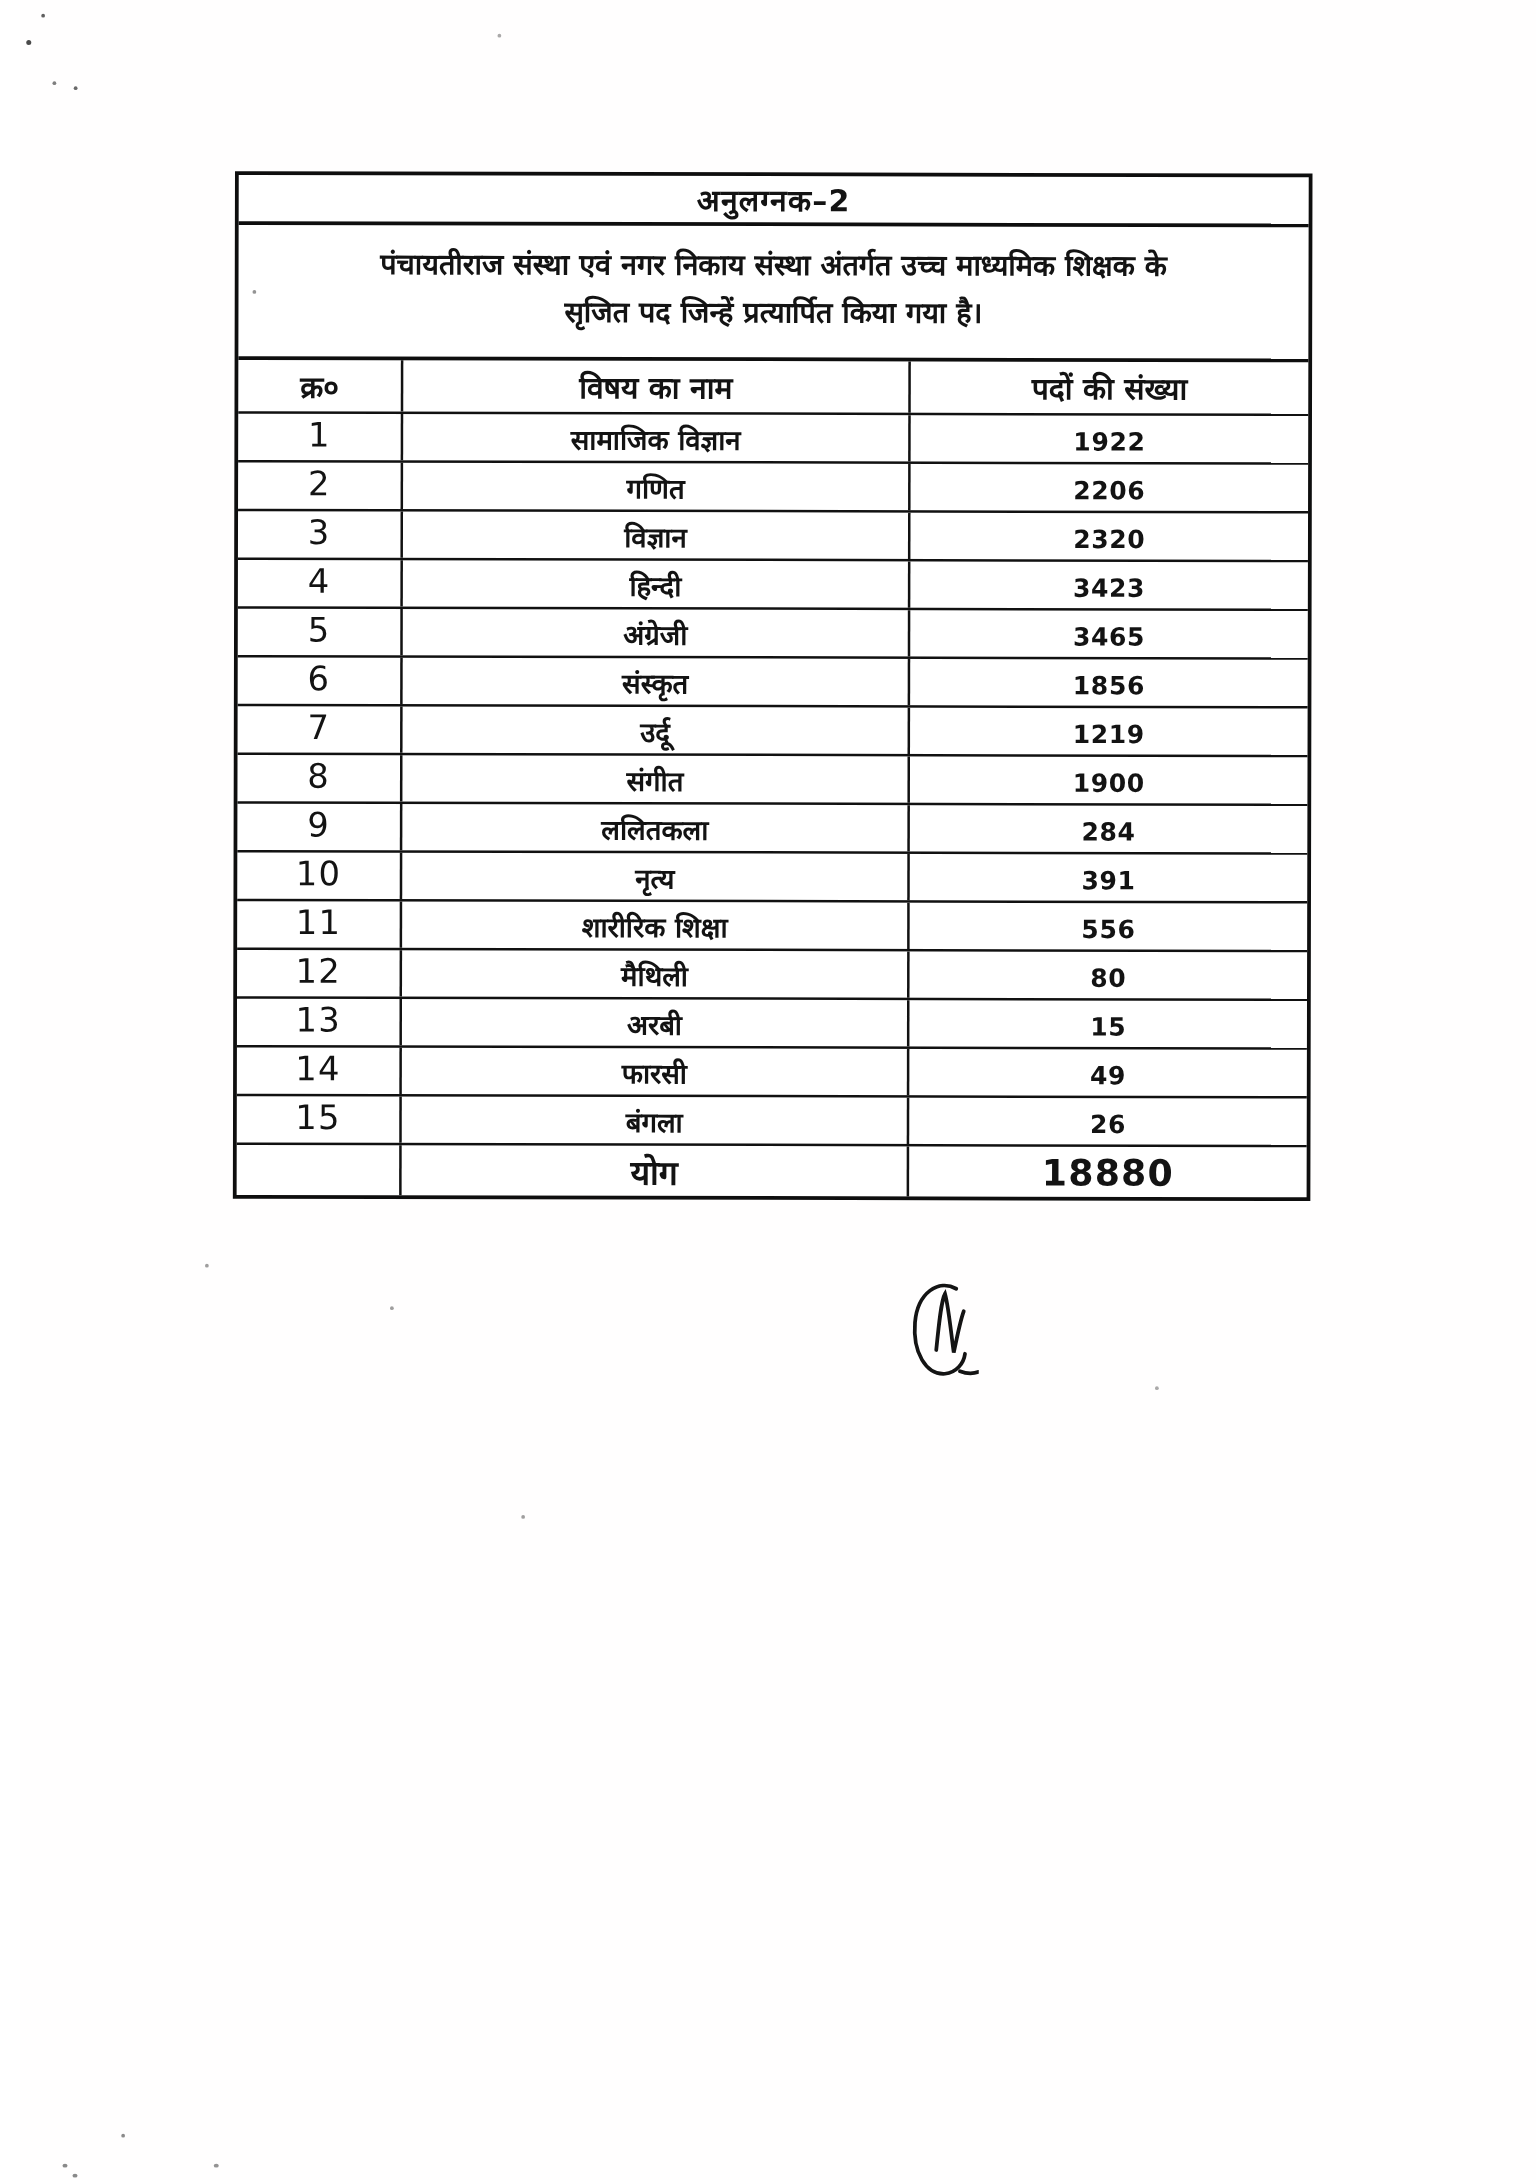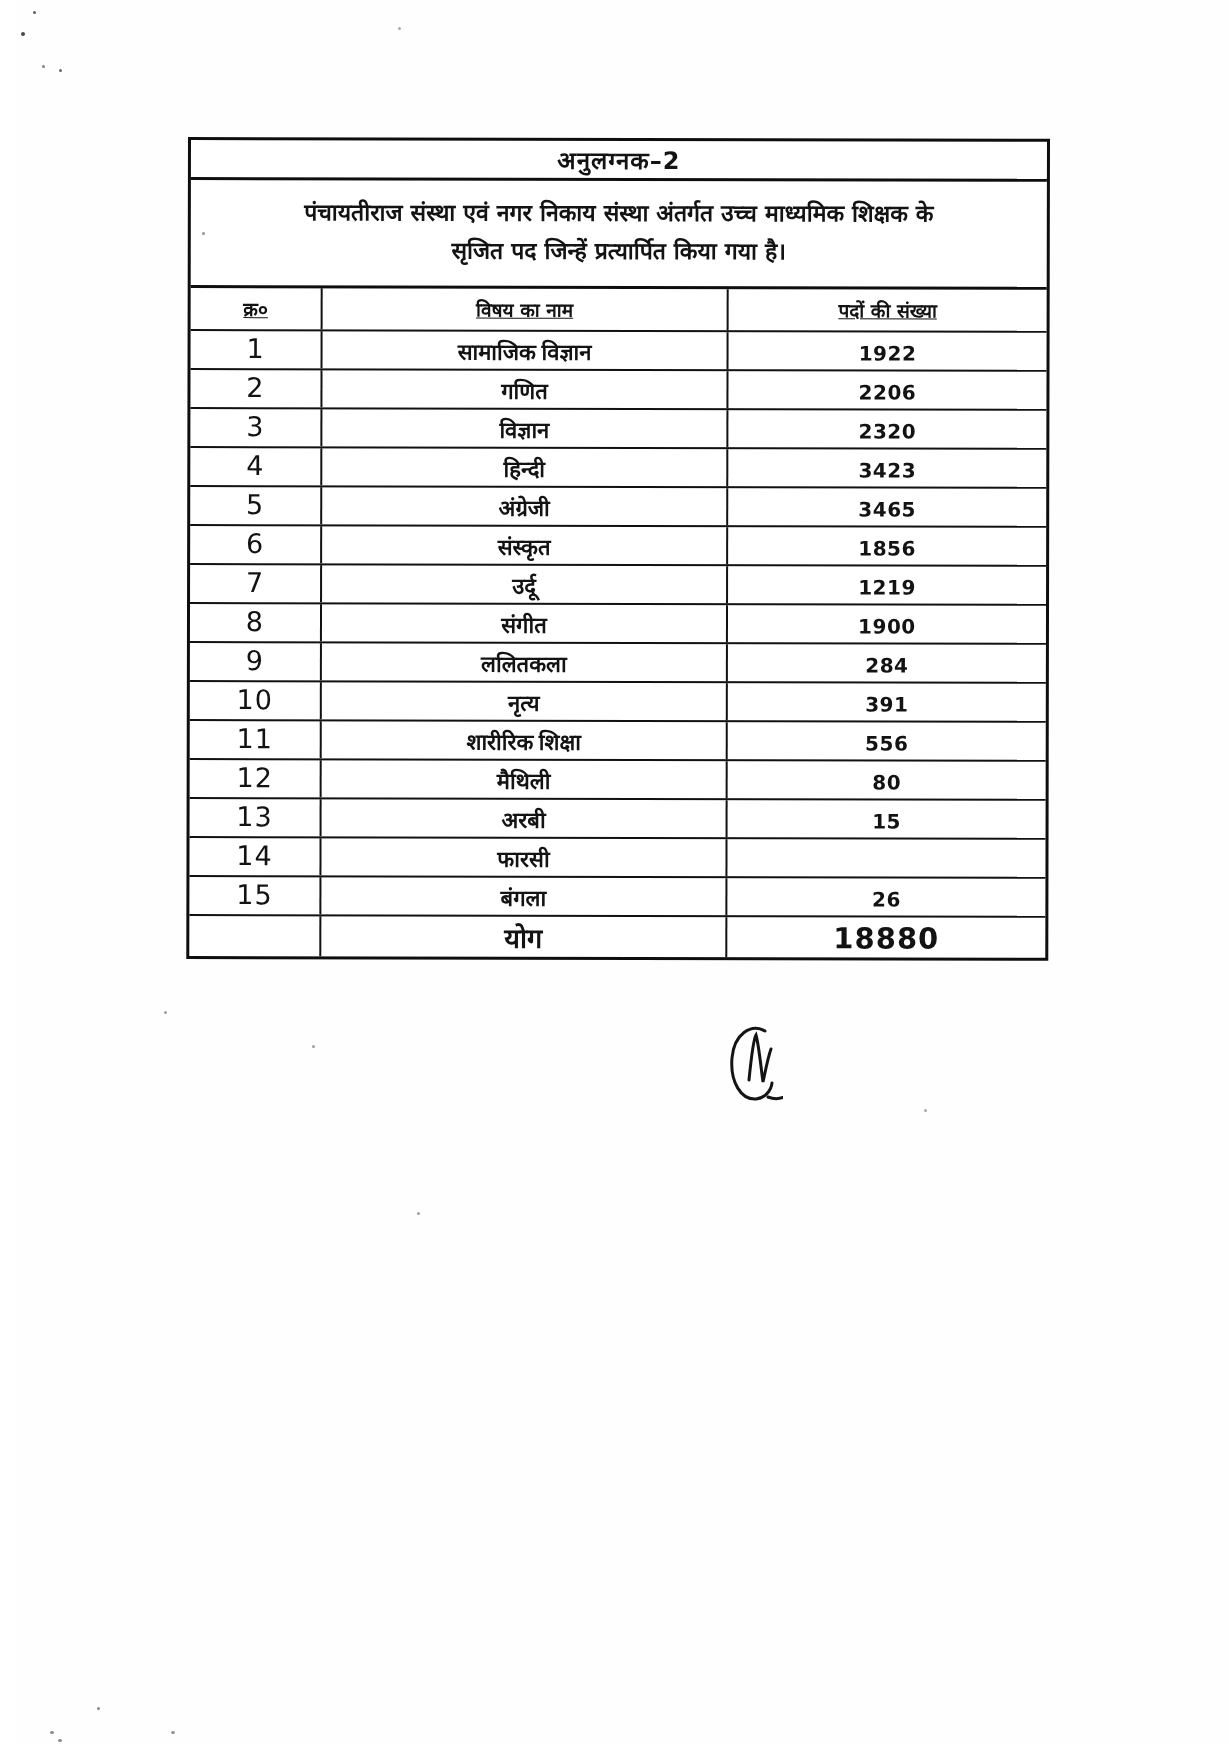--- a/index.html
+++ b/index.html
@@ -34,25 +34,25 @@
     font-size: 24px; font-weight: bold; letter-spacing: 1px;
   }
   .subtitle-row {
     height: 108px;
     text-align: center;
     font-size: 23px; font-weight: bold;
     padding-top: 13px;
     line-height: 38px;
   }
   .header-row { height: 43px; }
-  .header-row .cell { font-size: 19px; font-weight: bold; text-decoration: underline; }
+  .header-row .cell { font-size: 24px; font-weight: bold; }
 
   .data-row { height: 39px; }
   .c-sn   { font-size: 27px; font-weight: 500; letter-spacing: 1px; padding-bottom: 3px; }
-  .c-sub  { font-size: 22px; font-weight: bold; font-family: Liberation Serif, serif; }
+  .c-sub  { font-size: 22px; font-weight: bold; }
   .c-num  { font-size: 20px; font-weight: bold; padding-top: 5px; letter-spacing: 0.5px; }
 
   .total-row { height: 40px; }
   .total-row .c-sub { font-size: 27px; }
   .total-row .c-num { font-size: 29px; padding-top: 2px; letter-spacing: 1px; }
 
   
   .signature {
     position: absolute; left: 709px; top: 1024px;
     width: 58px; height: 84px;
@@ -146,20 +146,21 @@
       <div class="cell c-num">80</div>
     </div>
     <div class="row data-row bb">
       <div class="cell vr c-sn">13</div>
       <div class="cell vr c-sub">अरबी</div>
       <div class="cell c-num">15</div>
     </div>
     <div class="row data-row bb">
       <div class="cell vr c-sn">14</div>
       <div class="cell vr c-sub">फारसी</div>
+      <div class="cell c-num">49</div>
     </div>
     <div class="row data-row bb">
       <div class="cell vr c-sn">15</div>
       <div class="cell vr c-sub">बंगला</div>
       <div class="cell c-num">26</div>
     </div>
 
     <div class="row total-row">
       <div class="cell vr c-sn"></div>
       <div class="cell vr c-sub">योग</div>

